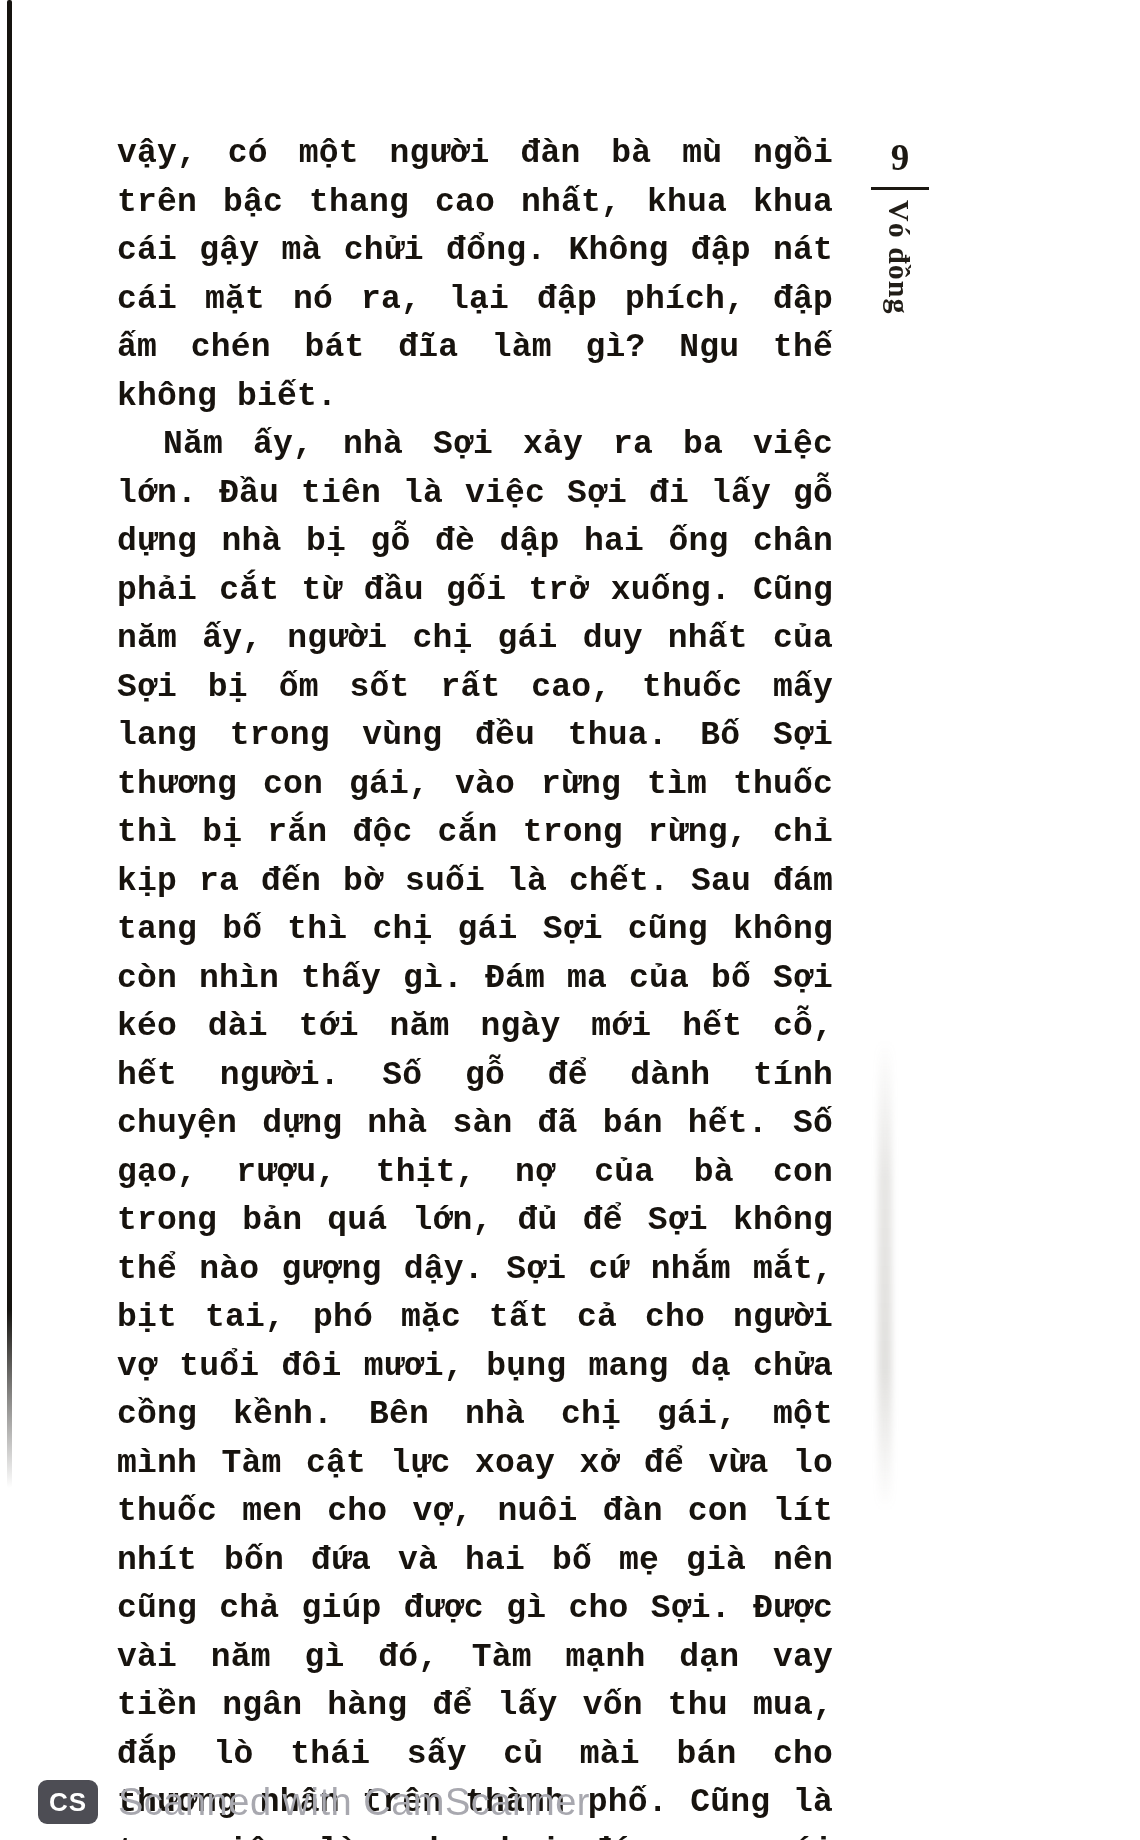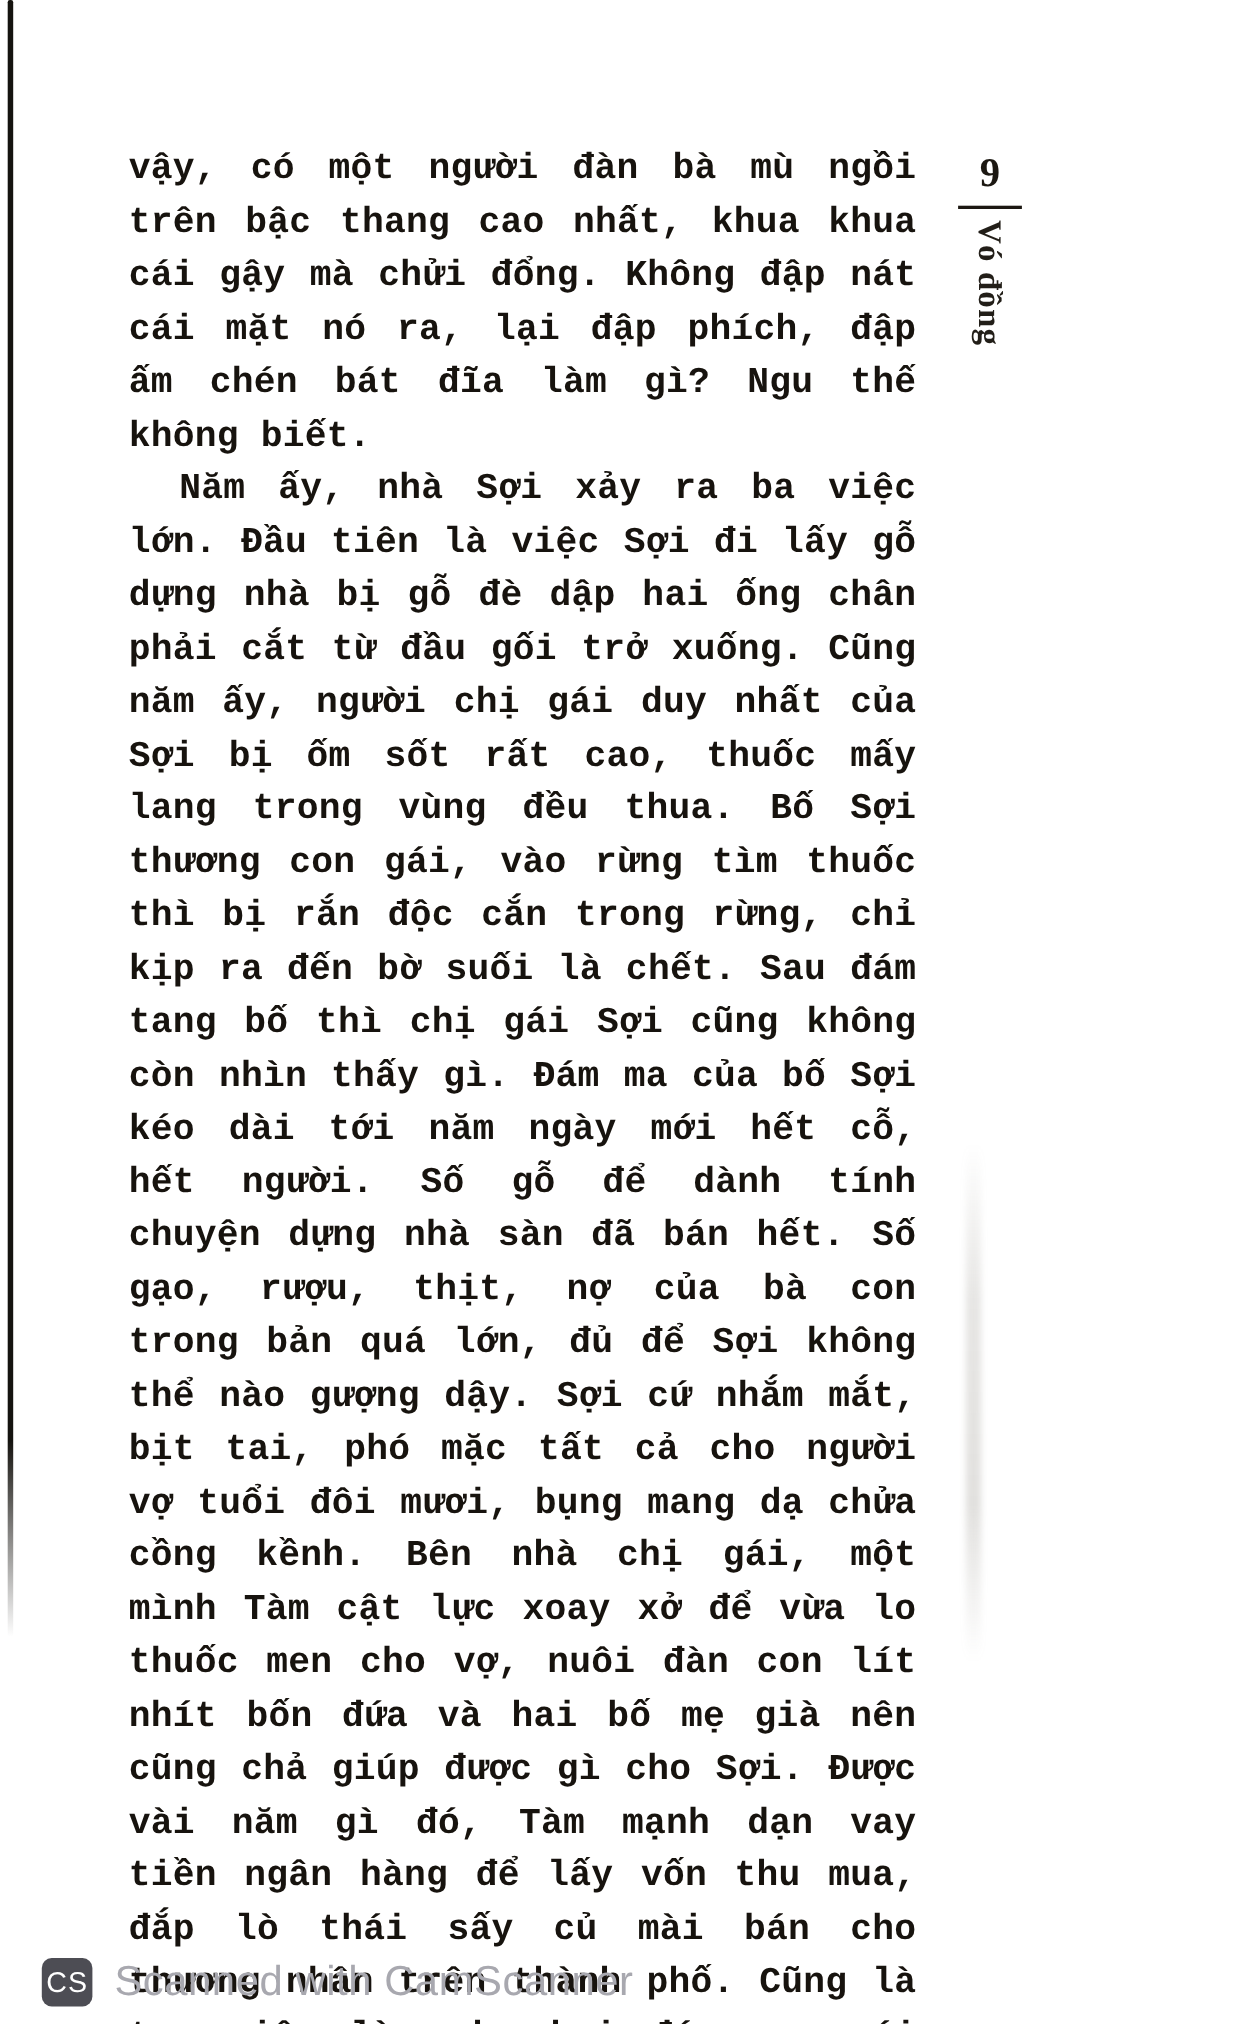--- a/index.html
+++ b/index.html
@@ -76,29 +76,29 @@
   
   .footer {
     position: absolute;
     left: 38px; bottom: 16px;
     display: flex;
     align-items: center;
     gap: 20px;
     font-family: "Liberation Sans", "DejaVu Sans", sans-serif;
   }
   .cs-logo {
-    width: 46px; height: 44px;
+    width: 60px; height: 44px;
     background: #4d4d54;
     border-radius: 9px;
     display: flex;
     align-items: center;
     justify-content: center;
     color: #ffffff;
     font-size: 26px;
-    font-weight: 400;
+    font-weight: 700;
     letter-spacing: 1px;
     flex: 0 0 auto;
   }
   .footer-text {
     font-size: 38px;
     color: #a8a8af;
     font-weight: 400;
     letter-spacing: 0.5px;
   }
 </style>

